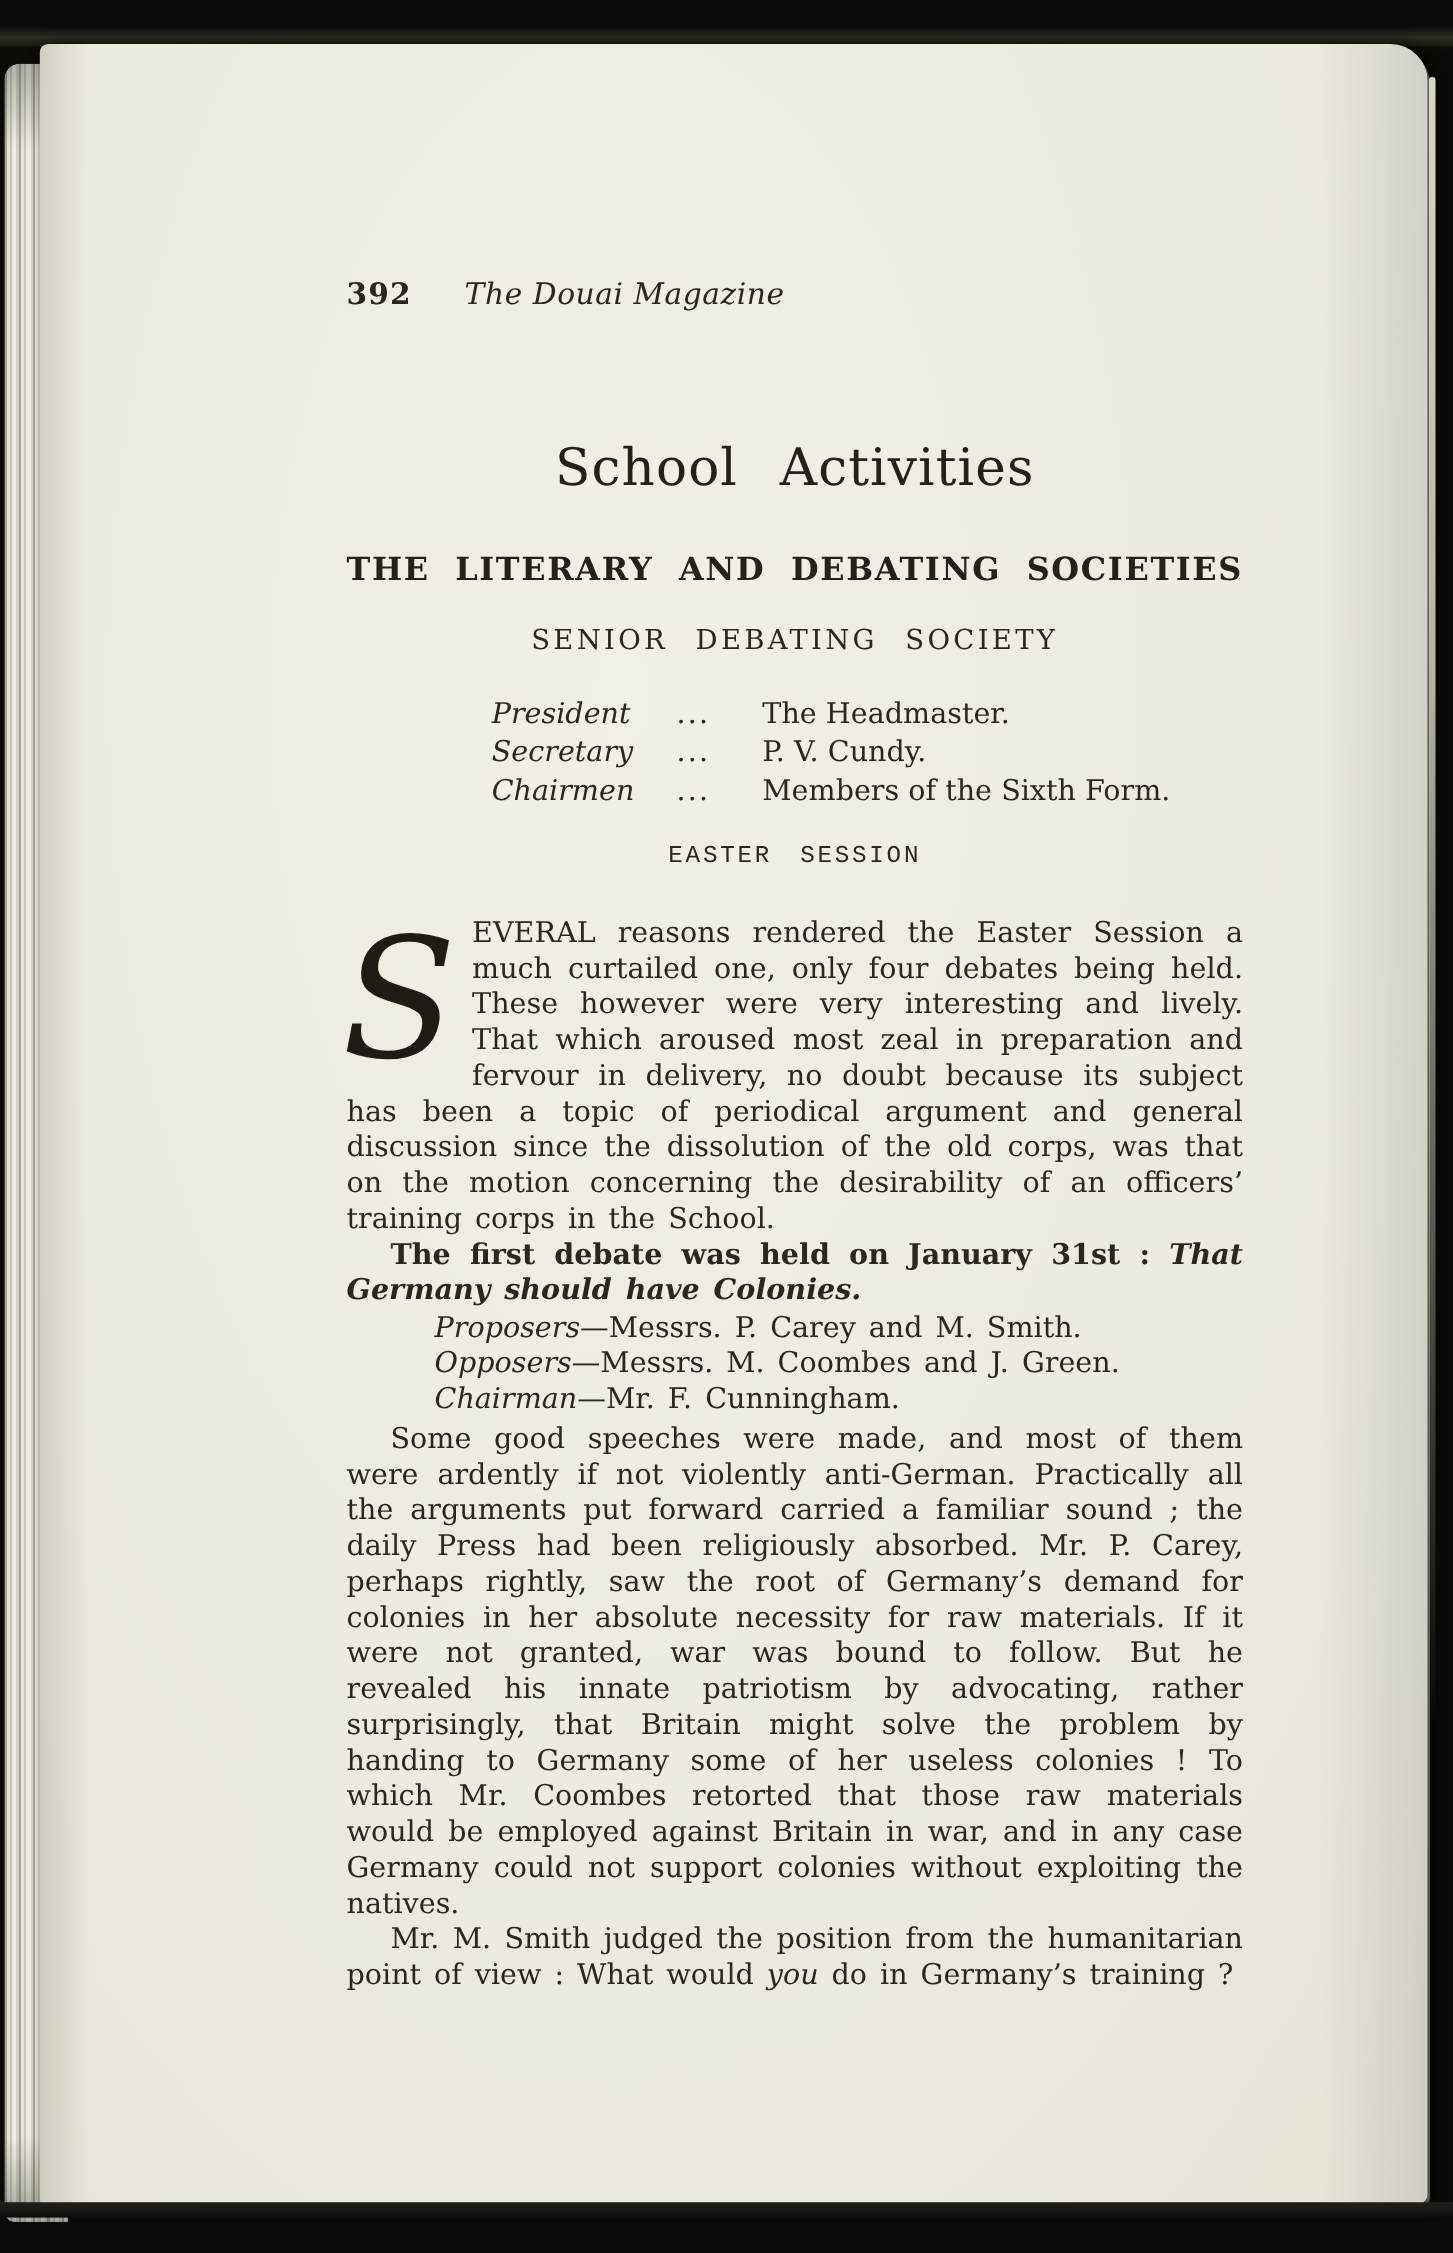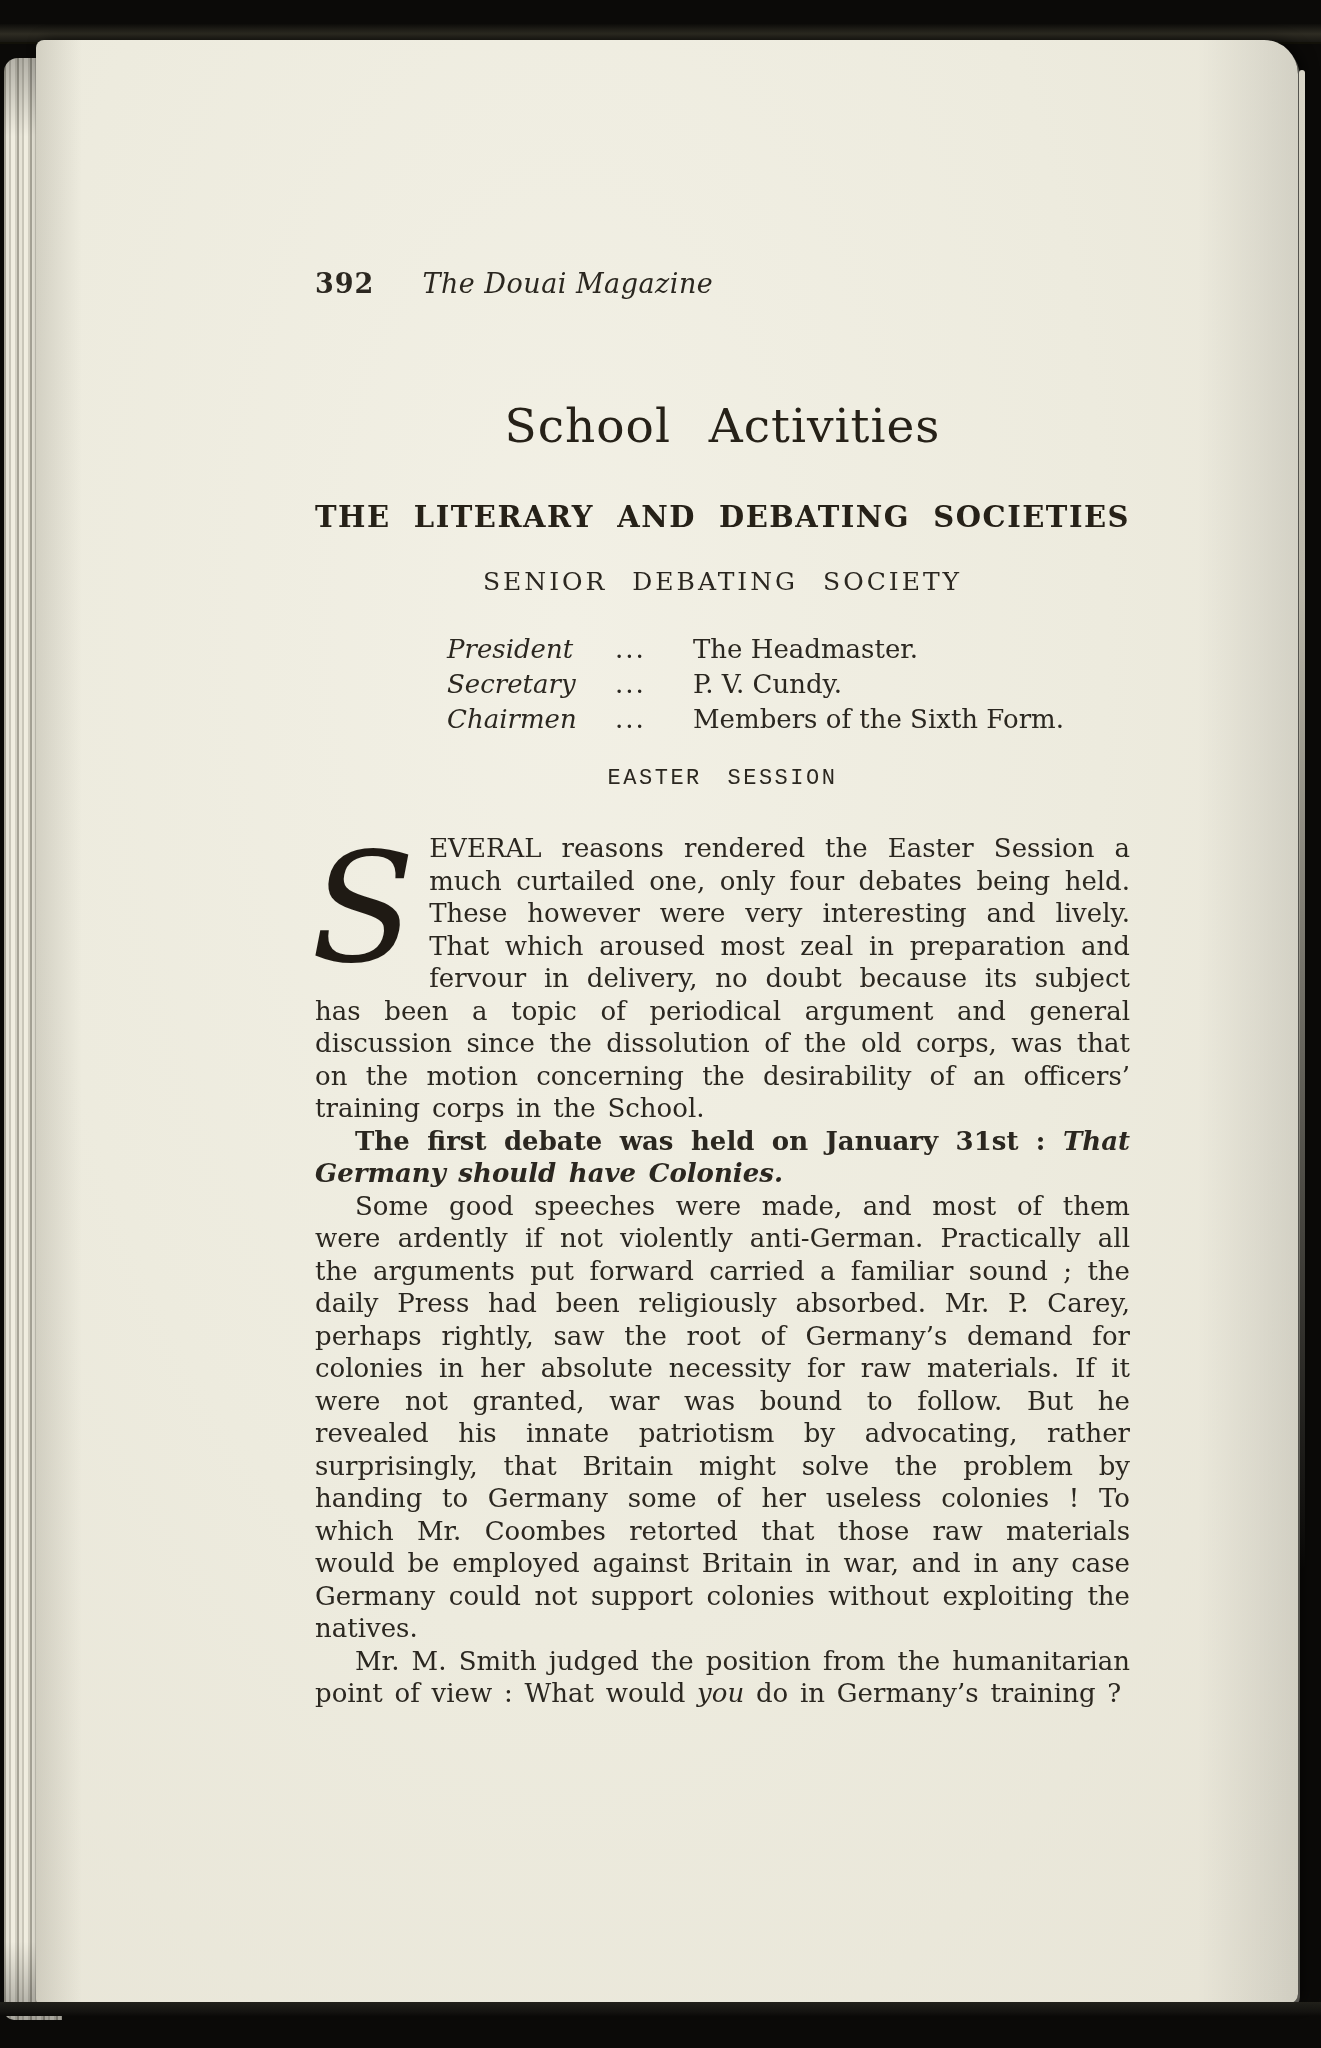--- a/index.html
+++ b/index.html
@@ -74,21 +74,21 @@
   .content {
     position: absolute;
     left: 279px;
     top: 0;
     width: 815px;
     height: 100%;
     color: #2b2720;
   }
   .abs { position: absolute; left: 0; width: 100%; }
 
-  .running-header { top: 228px; font-size: 27px; }
+  .running-header { top: 212px; font-size: 27px; }
   .running-header .pagenum {
     font-weight: bold;
     letter-spacing: 1px;
   }
   .running-header .mag-title {
     font-style: italic;
     margin-left: 48px;
     letter-spacing: 0.5px;
   }
 
@@ -200,20 +200,25 @@
       </div>
 
       <div class="abs session-heading">EASTER SESSION</div>
 
       <div class="abs body-text">
 
         <p><span class="drop-cap">S</span><span>EVERAL reasons rendered the Easter Session a much curtailed one, only four debates being held.  These however were very interesting and lively.  That which aroused most zeal in preparation and fervour in delivery, no doubt because its subject has been a topic of periodical argument and general discussion since the dissolution of the old corps, was that on the motion concerning the desirability of an officers’ training corps in the School.</span></p>
 
         <p class="para-motion"><span>The first debate was held on January 31st :  </span><span class="ital">That Germany should have Colonies.</span></p>
 
+        <ul class="debate-roles">
+          <li><span class="ital">Proposers</span><span>—Messrs. P. Carey and M. Smith.</span></li>
+          <li><span class="ital">Opposers</span><span>—Messrs. M. Coombes and J. Green.</span></li>
+          <li><span class="ital">Chairman</span><span>—Mr. F. Cunningham.</span></li>
+        </ul>
 
         <p class="para-indent">Some good speeches were made, and most of them were ardently if not violently anti-German.  Practically all the arguments put forward carried a familiar sound ;  the daily Press had been religiously absorbed.  Mr. P. Carey, perhaps rightly, saw the root of Germany’s demand for colonies in her absolute necessity for raw materials.  If it were not granted, war was bound to follow.  But he revealed his innate patriotism by advocating, rather surprisingly, that Britain might solve the problem by handing to Germany some of her useless colonies !  To which Mr. Coombes retorted that those raw materials would be employed against Britain in war, and in any case Germany could not support colonies without exploiting the natives.</p>
 
         <p class="para-indent para-last"><span>Mr. M. Smith judged the position from the humanitarian point of view :  What would </span><span class="ital">you</span><span> do in Germany’s training ?</span></p>
 
       </div>
 
     </div>
   </div>
 

